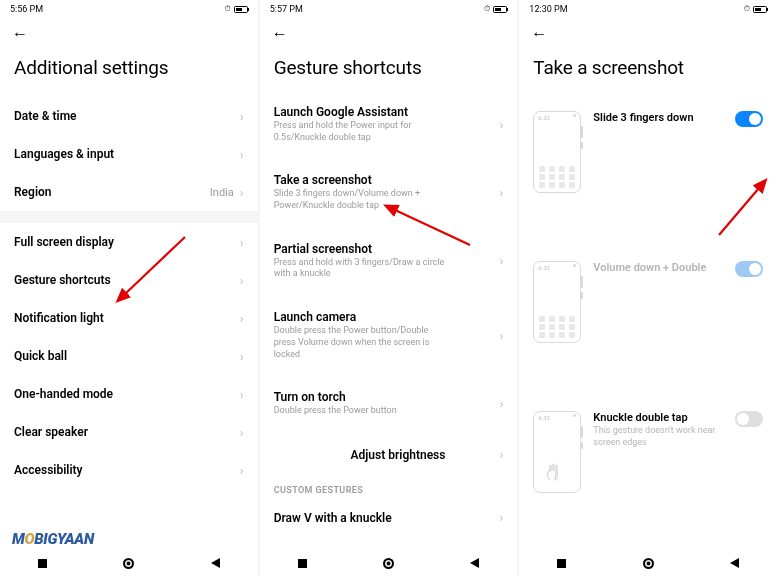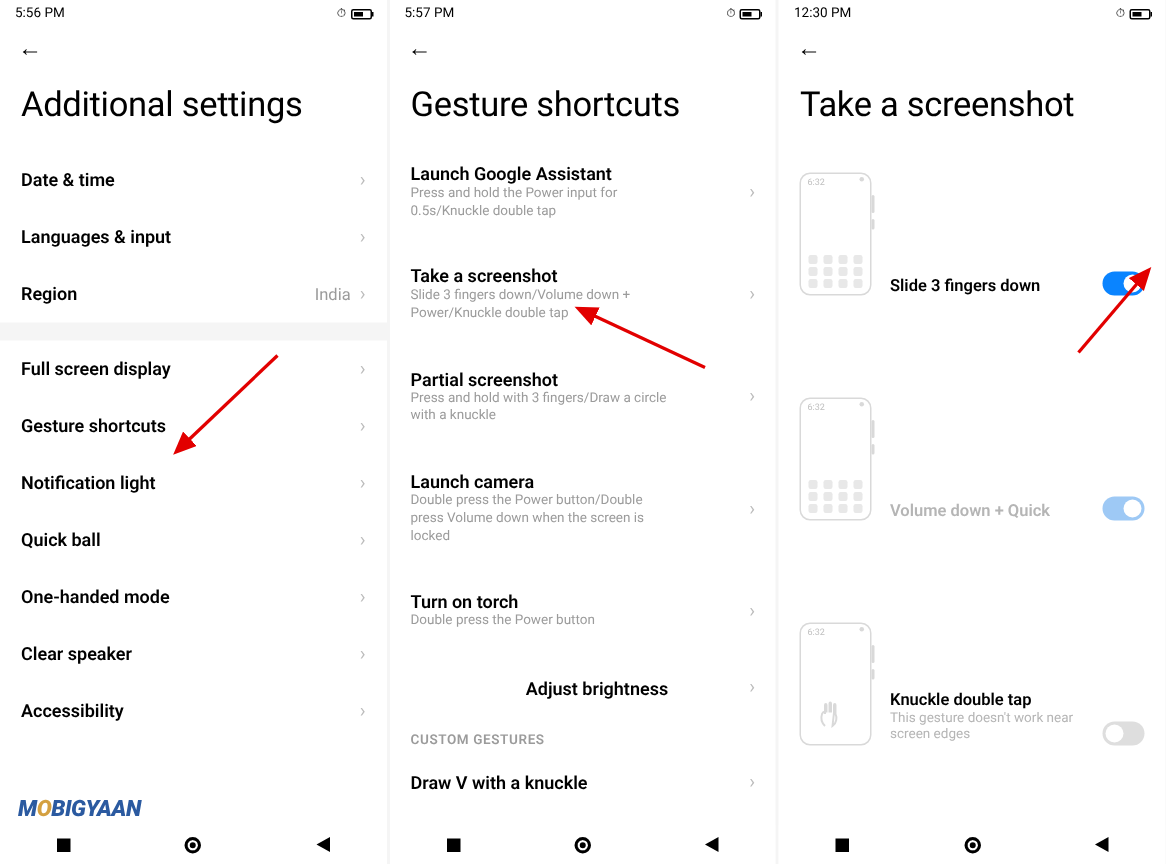--- a/index.html
+++ b/index.html
@@ -65,21 +65,21 @@
       height: 28px;
       padding: 4px 12px 0;
     }
     .back-arrow {
       font-size: 16px;
       color: #000;
       cursor: pointer;
       display: inline-block;
     }
     .title {
-      font-size: 23px;
+      font-size: 19px;
       font-weight: 400;
       color: #000;
       padding: 10px 14px 18px;
       letter-spacing: -0.2px;
     }
     .list { padding: 0 0 0 0; }
     .row {
       display: flex;
       align-items: center;
       justify-content: space-between;
@@ -199,21 +199,21 @@
       position: absolute;
       top: 2px;
     }
     .toggle.on { background: #0a84ff; }
     .toggle.on::after { right: 2px; }
     .toggle.on.light { background: #9ec9f5; }
     .toggle.off { background: #dedede; }
     .toggle.off::after { left: 2px; }
     .option-block {
       display: flex;
-      align-items: flex-end;
+      align-items: flex-start;
       gap: 12px;
       padding: 14px 14px 14px 14px;
     }
     .option-text { flex: 1; }
     .option-title {
       font-size: 11px;
       font-weight: 600;
       color: #000;
     }
     .option-title.disabled { color: #b5b5b5; }
@@ -519,21 +519,21 @@
             </div>
           <div class="app-row">
               <span class="app-dot"></span>
               <span class="app-dot"></span>
               <span class="app-dot"></span>
               <span class="app-dot"></span>
             </div>
         </div>
       </div>
       <div class="option-text">
-        <div class="option-title disabled">Volume down + Quick</div>
+        <div class="option-title disabled">Volume down + Double</div>
       </div>
       <div class="toggle on light"></div>
     </div>
 
     <div class="option-block" style="margin-top:40px;">
       <div class="phone-mock">
         <span class="clock">6:32</span>
         <span class="top-notch"></span>
           <span class="volbtn"></span>
           <span class="pwrbtn"></span>

